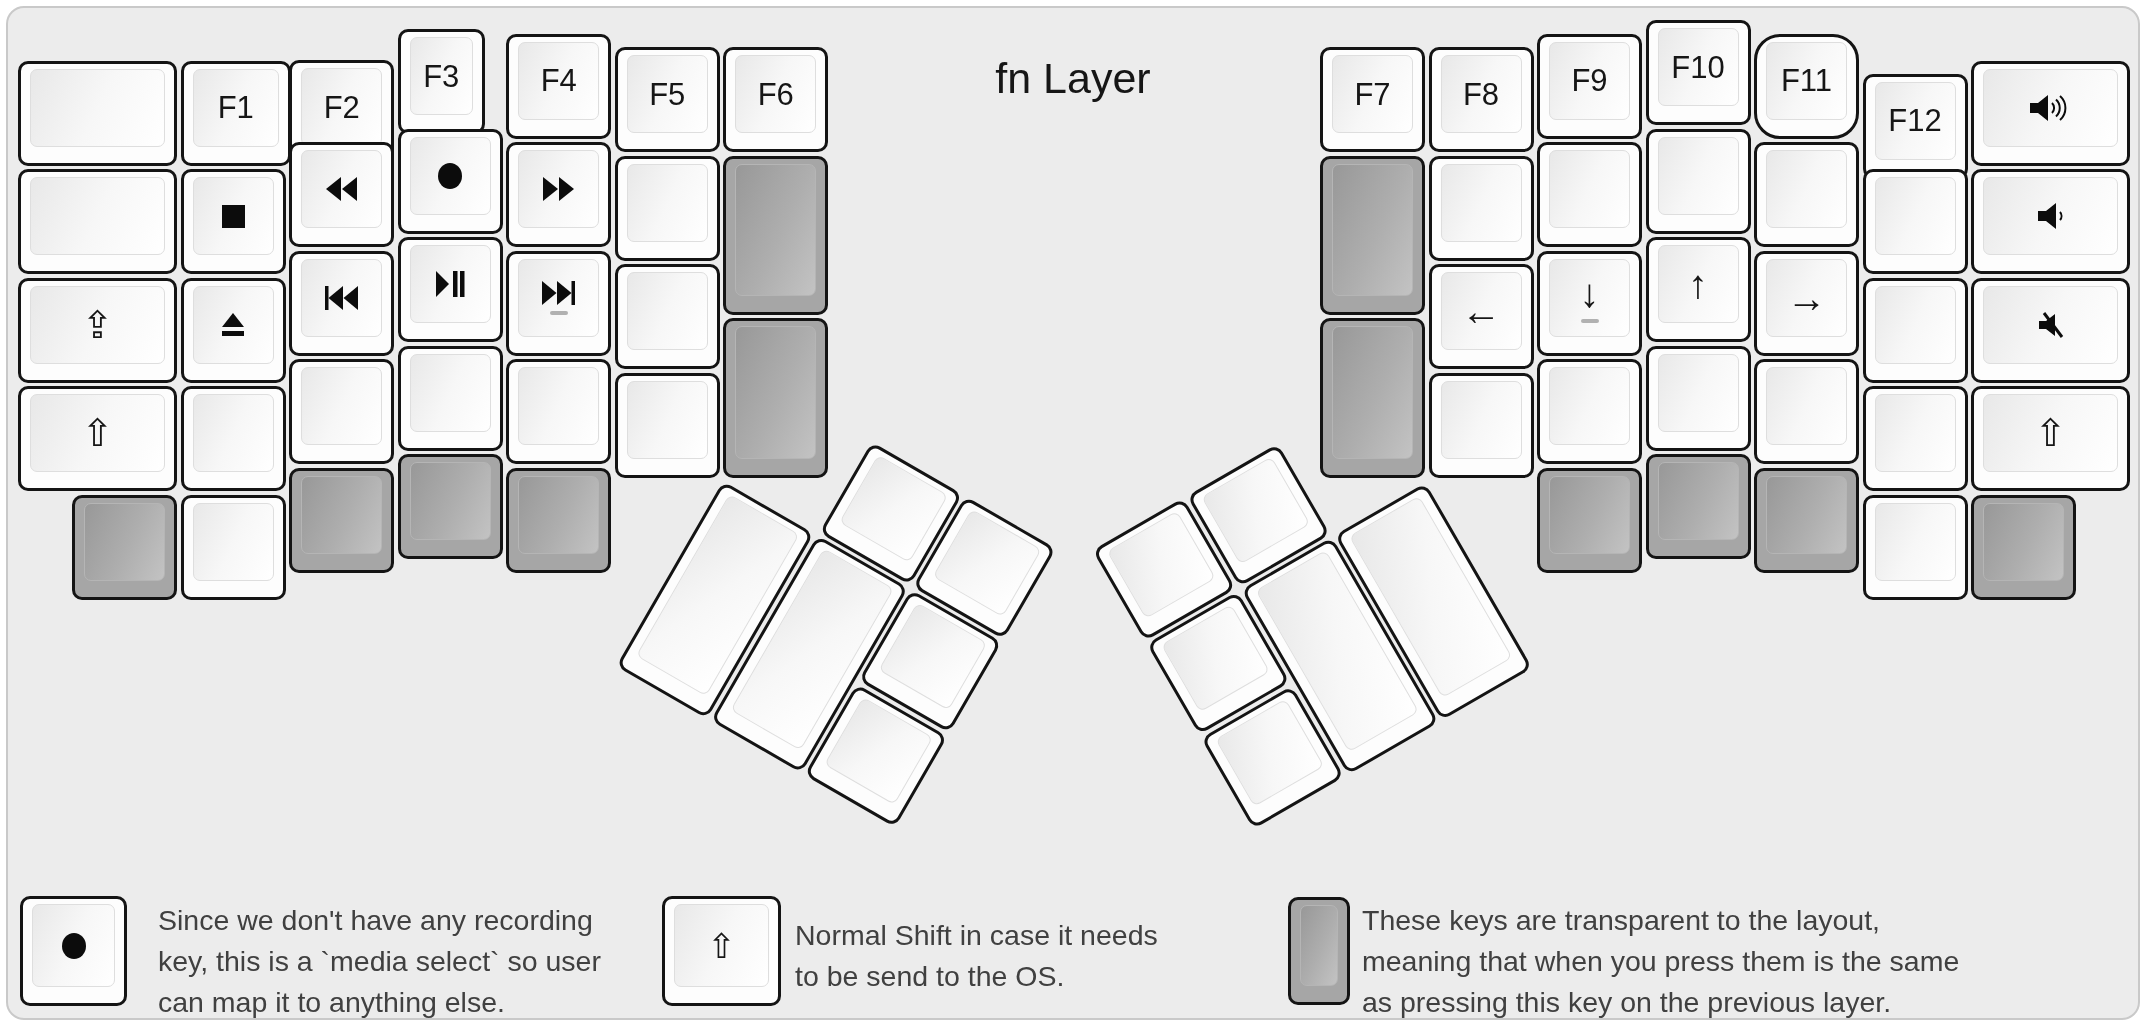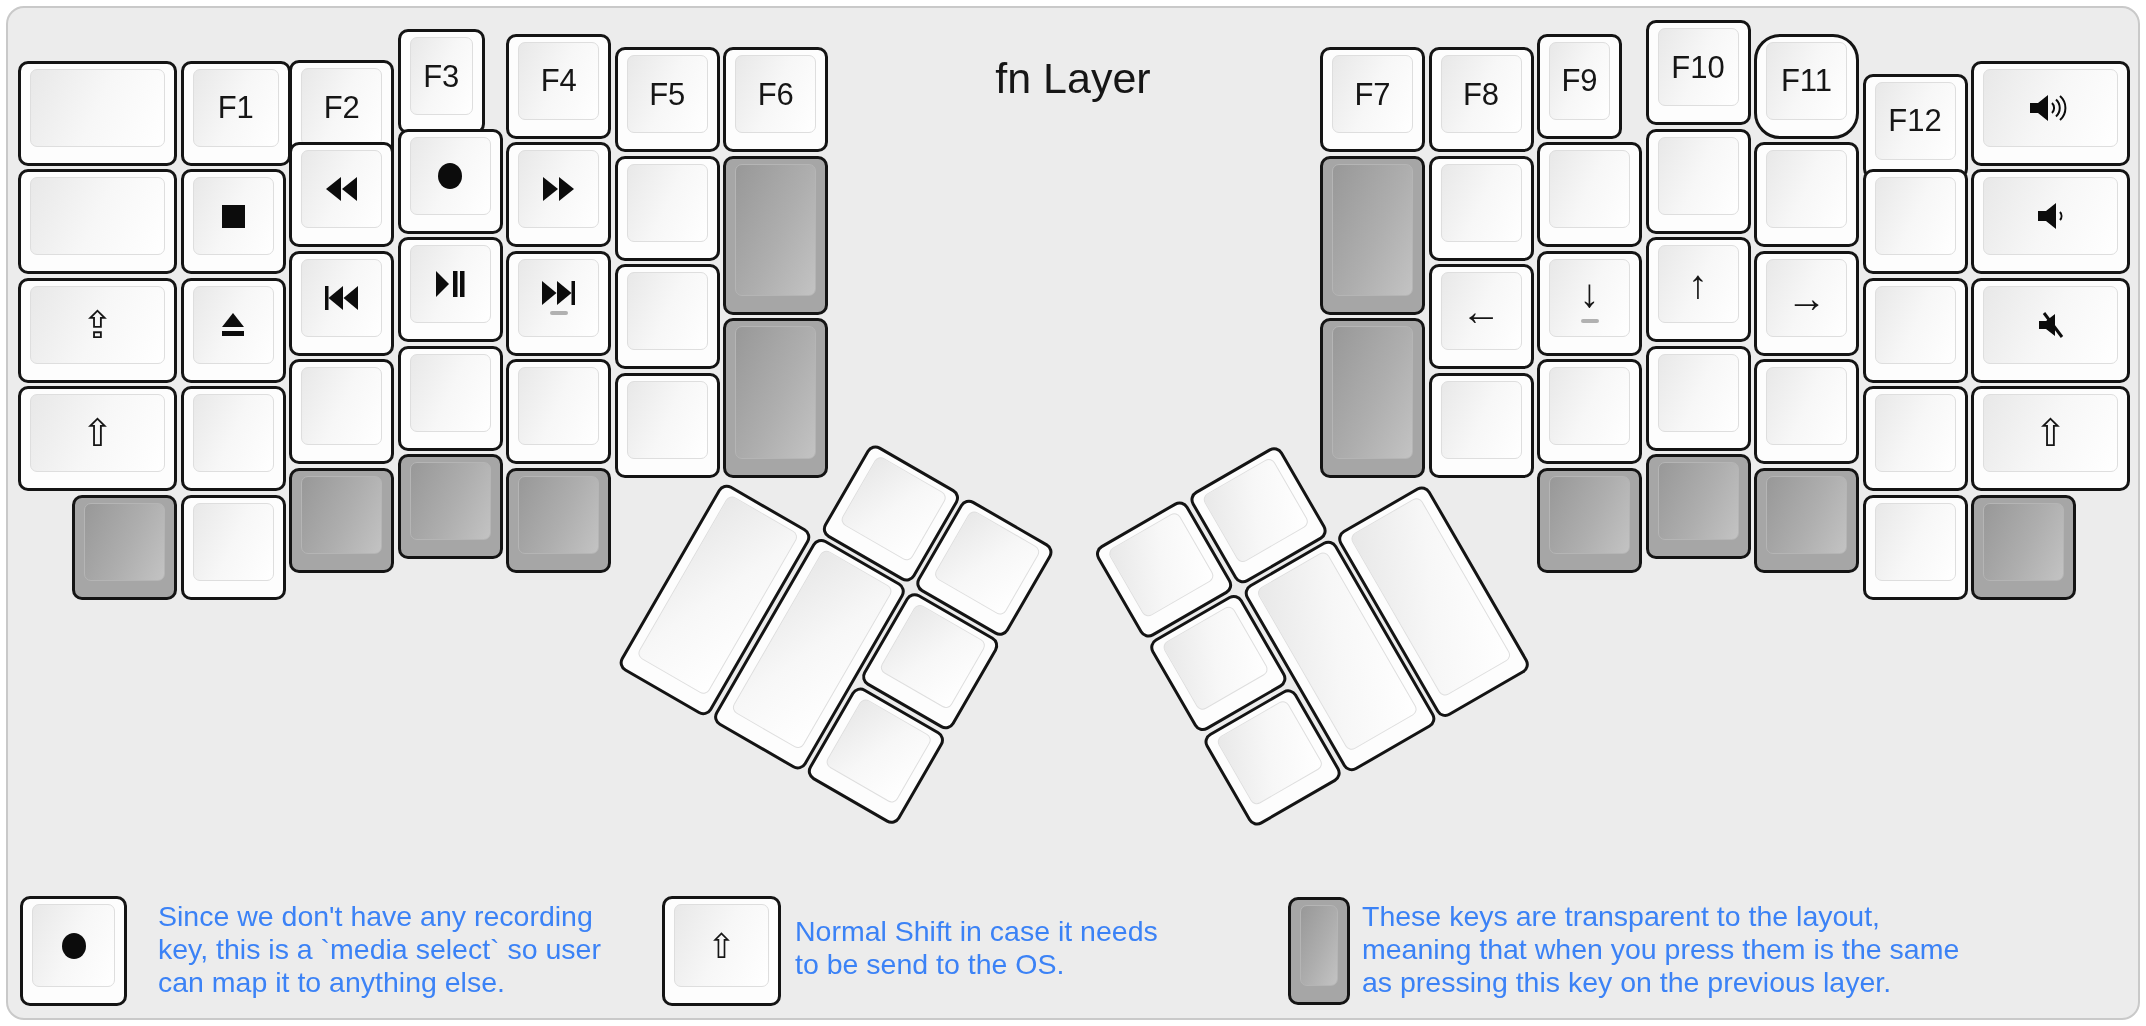--- a/index.html
+++ b/index.html
@@ -12,21 +12,21 @@
   .key{position:absolute;box-sizing:border-box;background:#fdfdfd;border:3px solid #141414;border-radius:10px;}
   .key.gray{background:#a6a6a6;}
   .cap{position:absolute;left:9px;right:9px;top:5px;bottom:16px;border-radius:7px;
     border:1.5px solid #dedede;background:linear-gradient(115deg,#e8e8e8 0%,#f7f7f7 50%,#ffffff 100%);
     display:flex;flex-direction:column;align-items:center;justify-content:center;overflow:hidden;}
   .gray .cap{border-color:#b5b5b5;background:linear-gradient(115deg,#989898 0%,#aeaeae 55%,#c3c3c3 100%);}
   .lbl{color:#161616;font-size:31px;line-height:1;white-space:nowrap;}
   .ic{display:flex;align-items:center;justify-content:center;}
   .ic svg{fill:#0c0c0c;}
   .homing{width:18px;height:4px;background:#b1b1b1;border-radius:2px;margin-top:6px;}
-  .legend-text{position:absolute;font-size:28.5px;line-height:33px;color:#3b82f6;white-space:pre-line;}
+  .legend-text{position:absolute;font-size:28.5px;line-height:41px;color:#404040;white-space:pre-line;}
   .t1{left:158px;top:900px;}
   .t2{left:795px;top:915px;}
   .t3{left:1362px;top:900px;}
 </style>
 </head>
 <body>
 
 <div id="stage">
   <div class="frame"></div>
   <div id="board">
@@ -247,21 +247,21 @@
         <div class="cap"></div>
       </div>
       <div class="key" style="left: 1428.5px; top: 264.125px; width: 105px; height: 105px;">
         <div class="cap">
           <span class="lbl" style="font-size: 40px;">←</span>
         </div>
       </div>
       <div class="key" style="left: 1428.5px; top: 372.625px; width: 105px; height: 105px;">
         <div class="cap"></div>
       </div>
-      <div class="key" style="left: 1537px; top: 33.5625px; width: 85px; height: 105px;">
+      <div class="key" style="left: 1537px; top: 33.5625px; width: 105px; height: 105px;">
         <div class="cap">
           <span class="lbl">F9</span>
         </div>
       </div>
       <div class="key" style="left: 1537px; top: 142.062px; width: 105px; height: 105px;">
         <div class="cap"></div>
       </div>
       <div class="key" style="left: 1537px; top: 250.562px; width: 105px; height: 105px;">
         <div class="cap">
           <span class="lbl" style="font-size: 40px;">↓</span>

